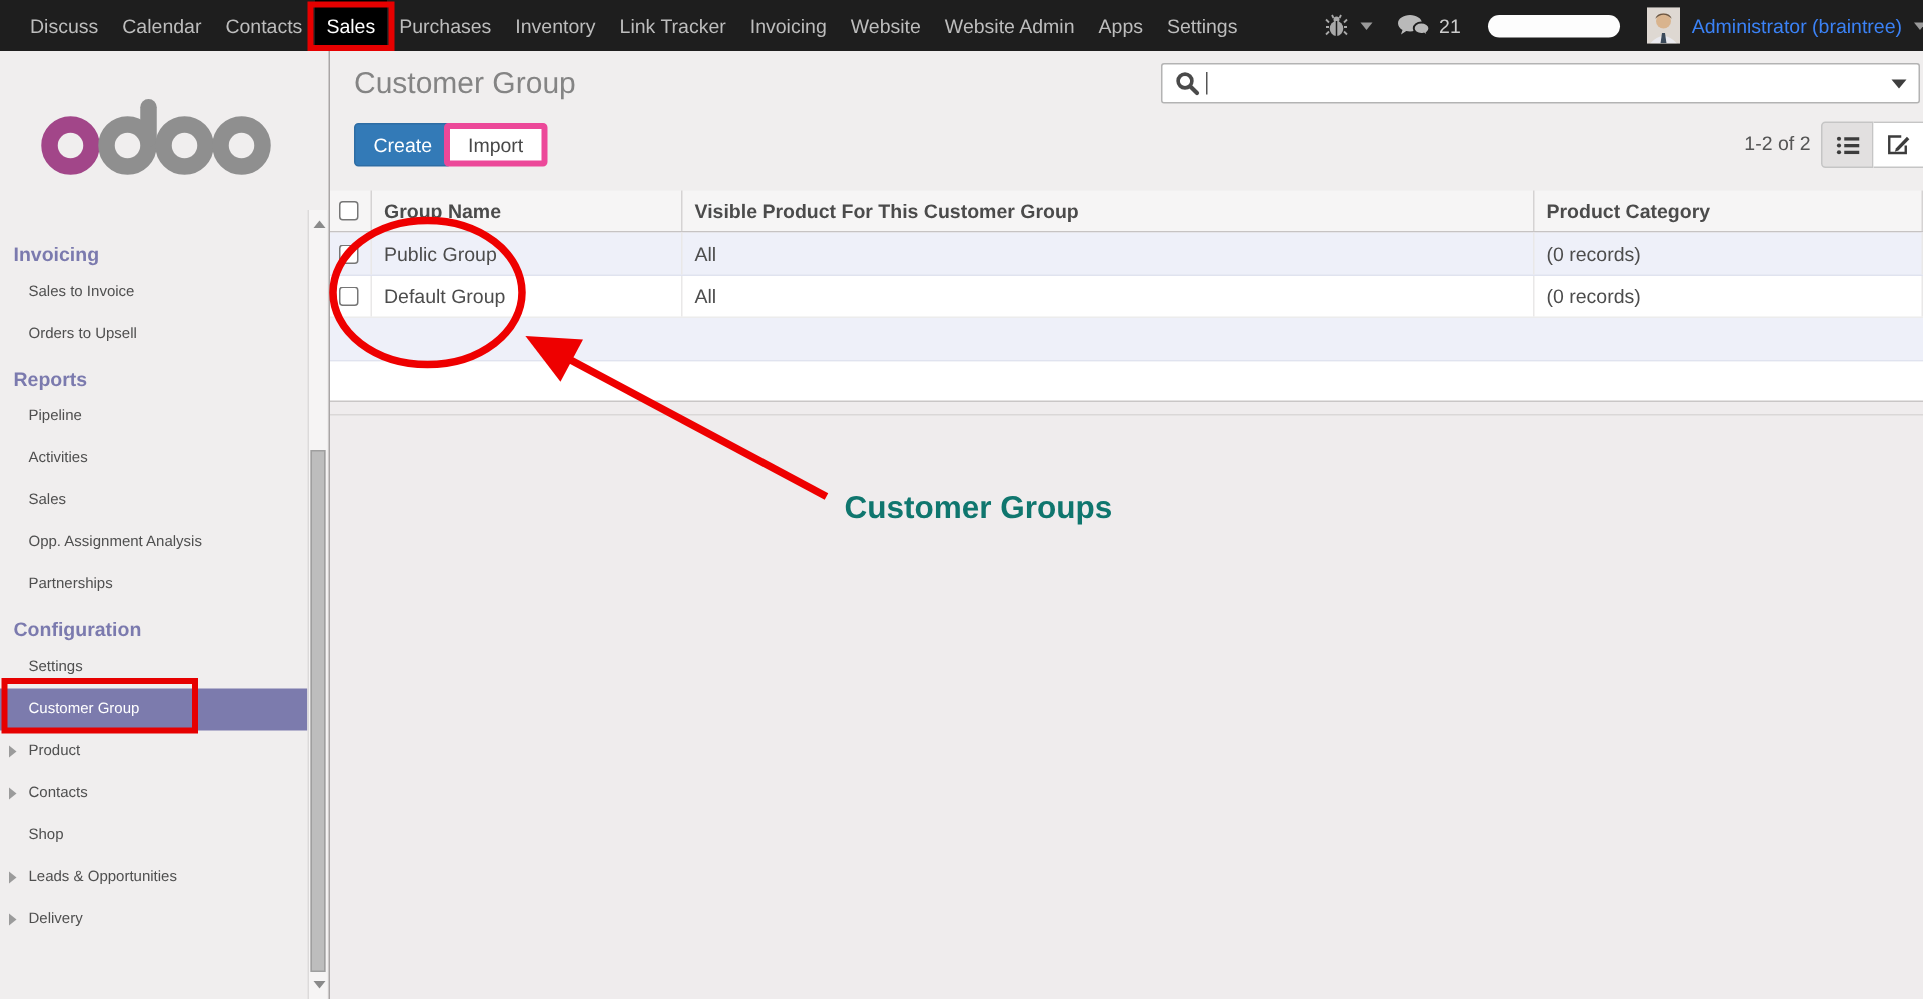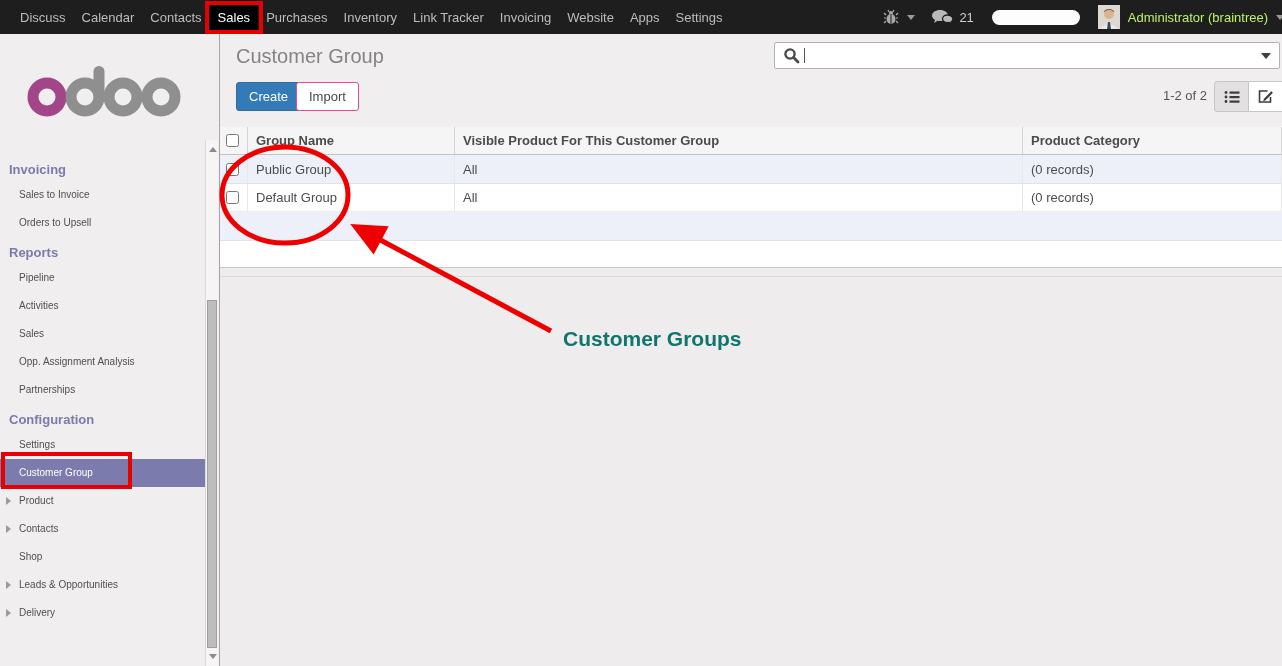--- a/index.html
+++ b/index.html
@@ -37,21 +37,21 @@
   .msg-count { color:#cdcdcd; font-size:13px; margin-left:-3px; }
   .pill {
     width:88px; height:15px; border-radius:8px; background:#fdfdfd;
     overflow:hidden; margin:0 10px;
   }
   .pill-fill { width:17px; height:15px; background:#27b189; border-radius:8px 0 0 8px; }
   .avatar {
     width:22px; height:24px; background:#ded9d3; overflow:hidden;
     display:flex; align-items:flex-end; justify-content:center;
   }
-  .user-name { color:#bef264; font-size:13px; white-space:nowrap; }
+  .user-name { color:#3b82f6; font-size:13px; white-space:nowrap; }
   .nav-icon { display:flex; align-items:center; }
 
   
   .sidebar {
     position:absolute; top:34px; left:0; width:220px; height:632px;
     background:#f0eeee; border-right:1px solid #a9a5a5; z-index:2;
   }
   .logo-wrap { margin:26px 0 36px 26px; height:58px; }
   .menu-heading {
     padding:8px 0 6px 9px; height:27px;
@@ -91,21 +91,21 @@
     position:absolute; left:220px; top:34px; width:1062px; height:93px;
     background:#f0eeee;
   }
   .page-title { position:absolute; left:16px; top:11px; font-size:20px; color:#848484; }
   .btn {
     position:absolute; top:48px; height:29px; font-size:13px;
     border-radius:3px; padding:0 12px; cursor:pointer;
     font-family:"Liberation Sans", sans-serif;
   }
   .btn-create { left:16px;  background:#337ab7; border:1px solid #2e6da4; color:#fff; }
-  .btn-import { left:76px;  background:#fff; border:1px solid #ec4899; color:#484848;text-align:center; }
+  .btn-import { left:76px;  background:#fff; border:4px solid #ec4899; color:#484848;text-align:center; }
   .searchbox {
     position:absolute; right:2px; top:8px; width:506px; height:27px;
     background:#fff; border:1px solid #b3b3b3; border-radius:2px;
     display:flex; align-items:center; padding:0 8px;
   }
   .search-input {
     flex:1; border:none; outline:none; font-size:13px; height:23px;
     font-family:"Liberation Sans", sans-serif; background:transparent;
   }
   .text-cursor { width:1px; height:15px; background:#555; margin-left:4px; }
@@ -188,20 +188,23 @@
       <span>Inventory</span>
     </div>
   <div class="nav-item">
       <span>Link Tracker</span>
     </div>
   <div class="nav-item">
       <span>Invoicing</span>
     </div>
   <div class="nav-item">
       <span>Website</span>
+    </div>
+  <div class="nav-item">
+      <span>Website Admin</span>
     </div>
   <div class="nav-item">
       <span>Apps</span>
     </div>
   <div class="nav-item">
       <span>Settings</span>
     </div>
 
   <div class="nav-right">
     <span class="nav-icon">

